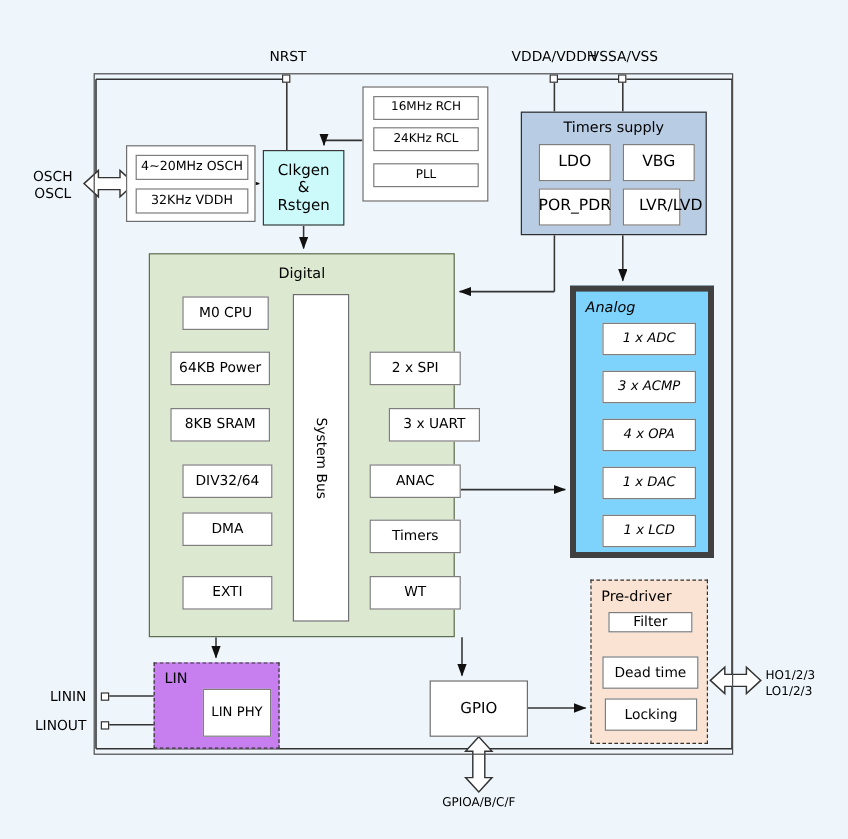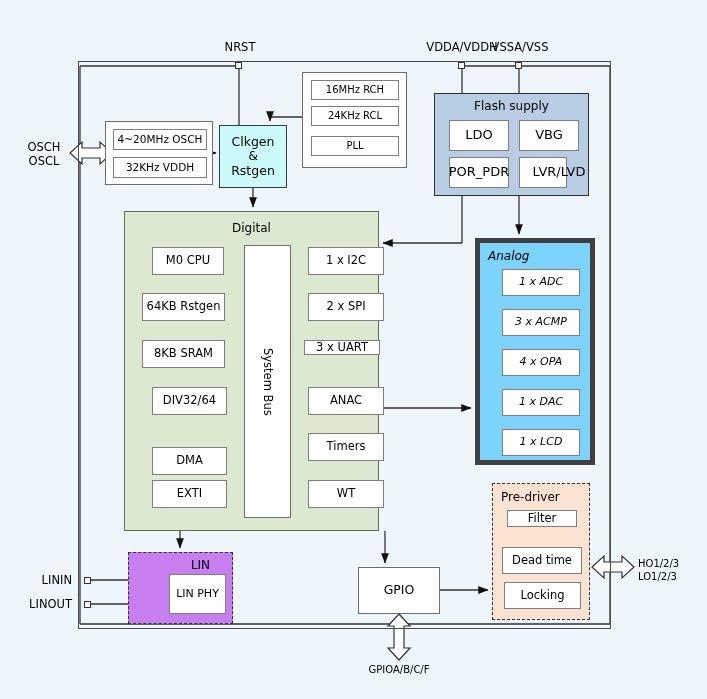--- a/index.html
+++ b/index.html
@@ -224,63 +224,62 @@
     <div class="box rc-item" style="left:8px; top:63px; width:88px; height:20px;">PLL</div>
   </div>
 
   <div class="box clkgen">
     <span>Clkgen</span>
     <span>&amp;</span>
     <span>Rstgen</span>
   </div>
 
   <div class="group power-group">
-    <div class="grouplabel" style="top:5px;">Flash supply</div>
+    <div class="grouplabel" style="top:5px;">Timers supply</div>
     <div class="box power-item" style="left:14px; top:26px; width:60px; height:31px;">LDO</div>
     <div class="box power-item" style="left:84px; top:26px; width:60px; height:31px;">VBG</div>
     <div class="box power-item" style="left:14px; top:63px; width:60px; height:31px;">POR_PDR</div>
     <div class="box power-item" style="left:84px; top:63px; width:48px; height:31px;padding-left:32px;">LVR/LVD</div>
   </div>
 
   <div class="group digital-group">
     <div class="grouplabel" style="top:9px;">Digital</div>
 
     <div class="box dig-item" style="left:27px; top:35px; width:72px; height:28px;">M0 CPU</div>
-    <div class="box dig-item" style="left:17px; top:81px; width:83px; height:28px;">64KB Rstgen</div>
+    <div class="box dig-item" style="left:17px; top:81px; width:83px; height:28px;">64KB Power</div>
     <div class="box dig-item" style="left:17px; top:128px; width:83px; height:28px;">8KB SRAM</div>
     <div class="box dig-item" style="left:27px; top:175px; width:75px; height:28px;">DIV32/64</div>
-    <div class="box dig-item" style="left:27px; top:235px; width:75px; height:28px;">DMA</div>
+    <div class="box dig-item" style="left:27px; top:215px; width:75px; height:28px;">DMA</div>
     <div class="box dig-item" style="left:27px; top:268px; width:75px; height:28px;">EXTI</div>
 
     <div class="box sysbus" style="left:119px; top:33px; width:47px; height:273px;">System Bus</div>
 
-    <div class="box dig-item" style="left:183px; top:35px; width:76px; height:28px;">1 x I2C</div>
     <div class="box dig-item" style="left:183px; top:81px; width:76px; height:28px;">2 x SPI</div>
-    <div class="box dig-item" style="left:179px; top:128px; width:76px; height:15px;">3 x UART</div>
+    <div class="box dig-item" style="left:199px; top:128px; width:76px; height:28px;">3 x UART</div>
     <div class="box dig-item" style="left:183px; top:221px; width:76px; height:28px;">Timers</div>
     <div class="box dig-item" style="left:183px; top:175px; width:76px; height:28px;">ANAC</div>
     <div class="box dig-item" style="left:183px; top:268px; width:76px; height:28px;">WT</div>
   </div>
 
   <div class="group analog-group">
     <div class="grouplabel" style="top:6px; text-align:left; left:8px;">Analog</div>
     <div class="box ana-item" style="left:22px; top:26px; width:78px; height:27px;">1 x ADC</div>
     <div class="box ana-item" style="left:22px; top:66px; width:78px; height:27px;">3 x ACMP</div>
     <div class="box ana-item" style="left:22px; top:106px; width:78px; height:27px;">4 x OPA</div>
     <div class="box ana-item" style="left:22px; top:146px; width:78px; height:27px;">1 x DAC</div>
     <div class="box ana-item" style="left:22px; top:186px; width:78px; height:27px;">1 x LCD</div>
   </div>
 
   <div class="lbl lbl-r" style="left:10px; top:573px; width:62px;">LININ</div>
   <div class="pin" style="left:84px; top:577px;"></div>
   <div class="lbl lbl-r" style="left:4px; top:597px; width:68px;">LINOUT</div>
   <div class="pin" style="left:84px; top:601px;"></div>
 
   <div class="group lin-group">
-    <div class="grouplabel" style="top:5px; text-align:center; left:8px;margin-left:32px;">LIN</div>
+    <div class="grouplabel" style="top:5px; text-align:left; left:8px;">LIN</div>
     <div class="box linphy" style="left:40px; top:21px; width:57px; height:40px;">LIN PHY</div>
   </div>
 
   <div class="box gpio">GPIO</div>
   <div class="lbl lbl-sm lbl-c" style="left:349px; top:664px; width:100px;">GPIOA/B/C/F</div>
 
   <div class="group predriver-group">
     <div class="grouplabel" style="top:6px; text-align:left; left:8px;">Pre-driver</div>
     <div class="box pd-item" style="left:14px; top:26px; width:70px; height:17px;">Filter</div>
     <div class="box pd-item" style="left:9px; top:63px; width:80px; height:27px;">Dead time</div>

